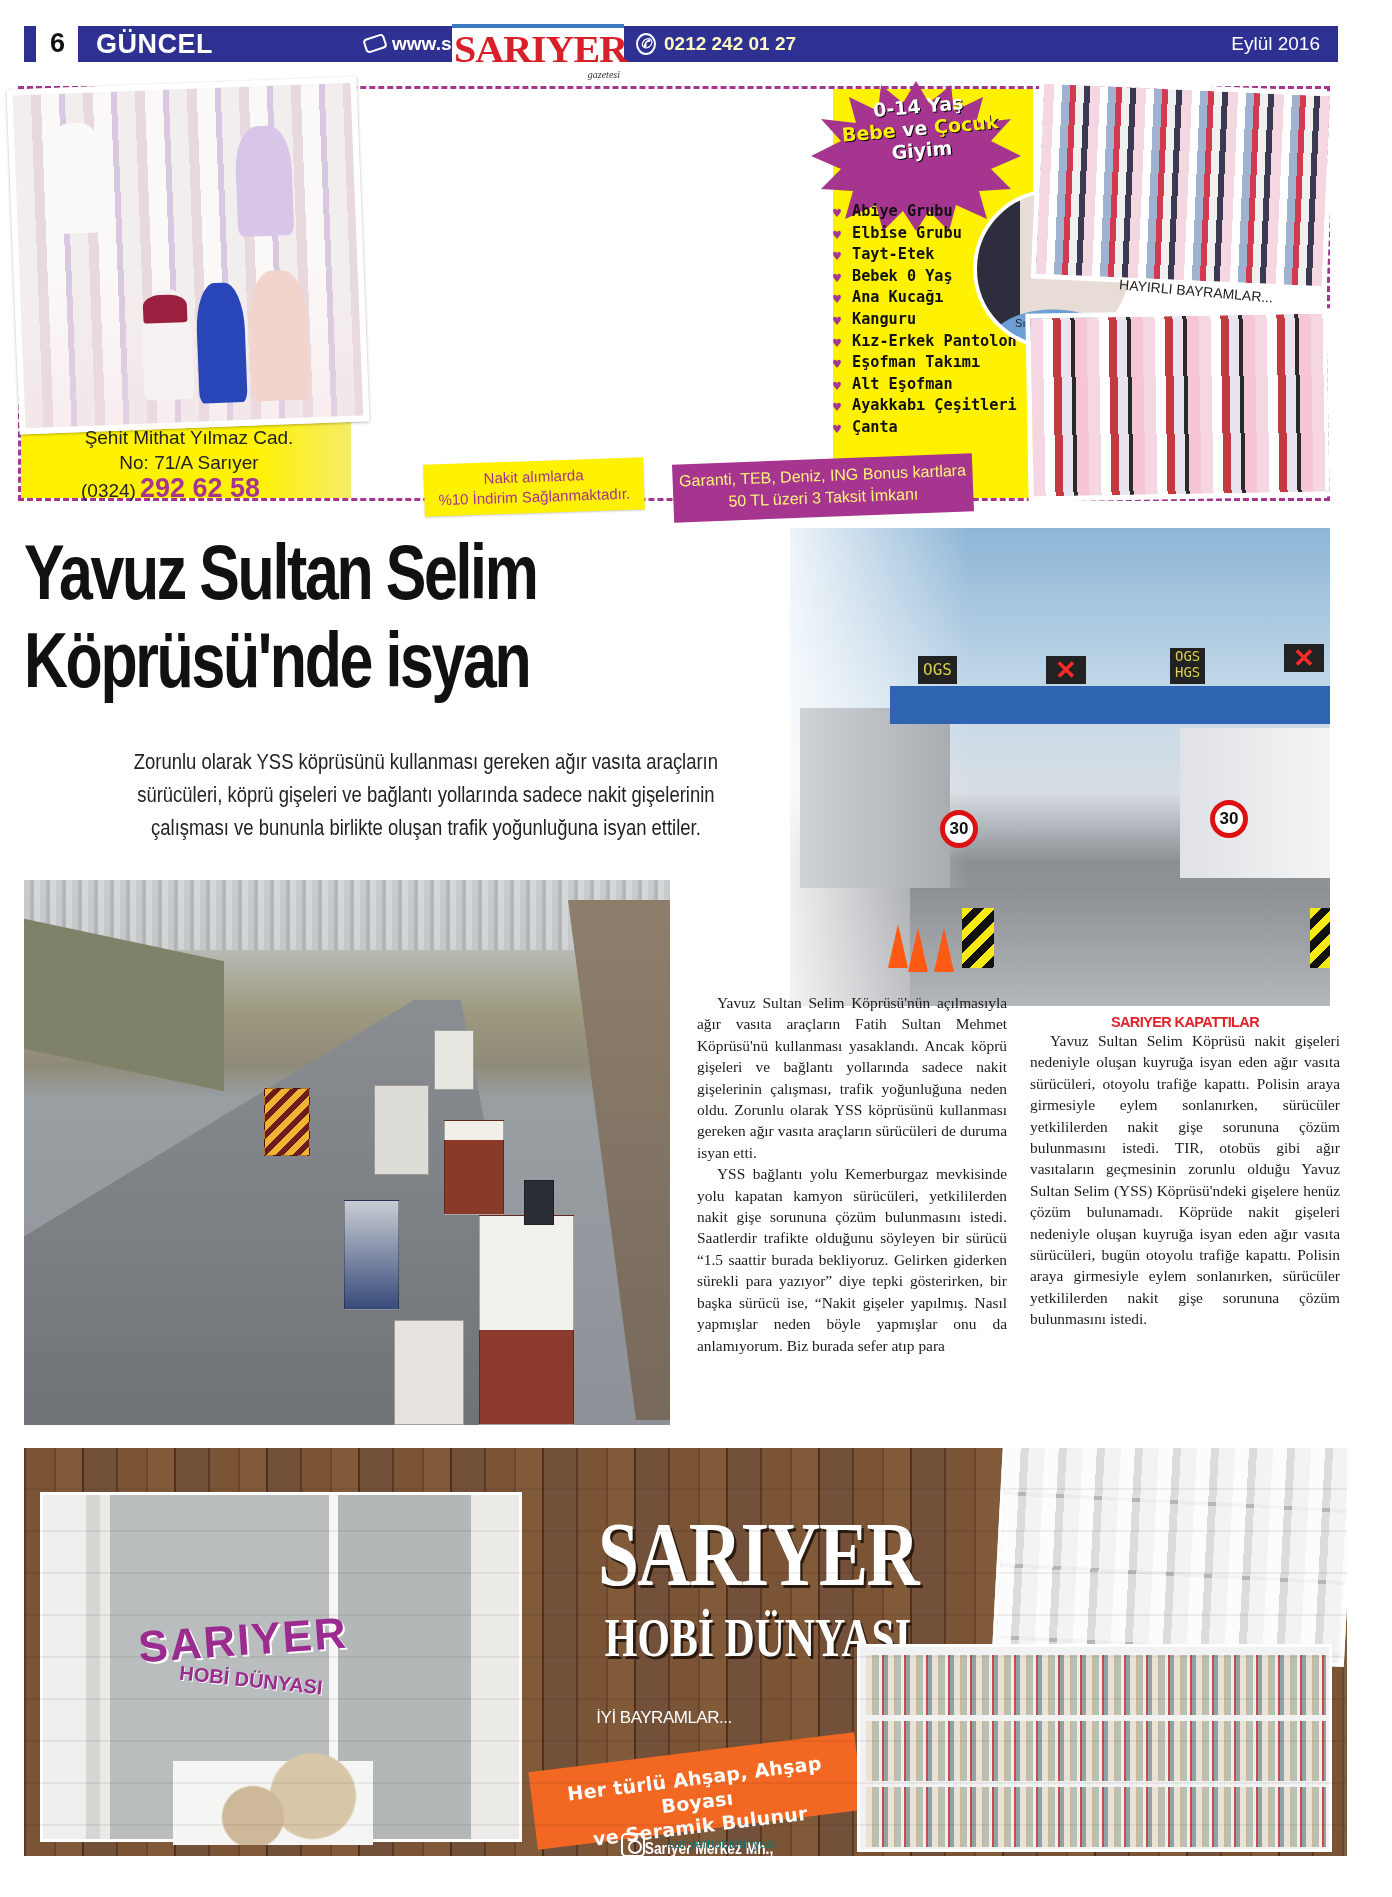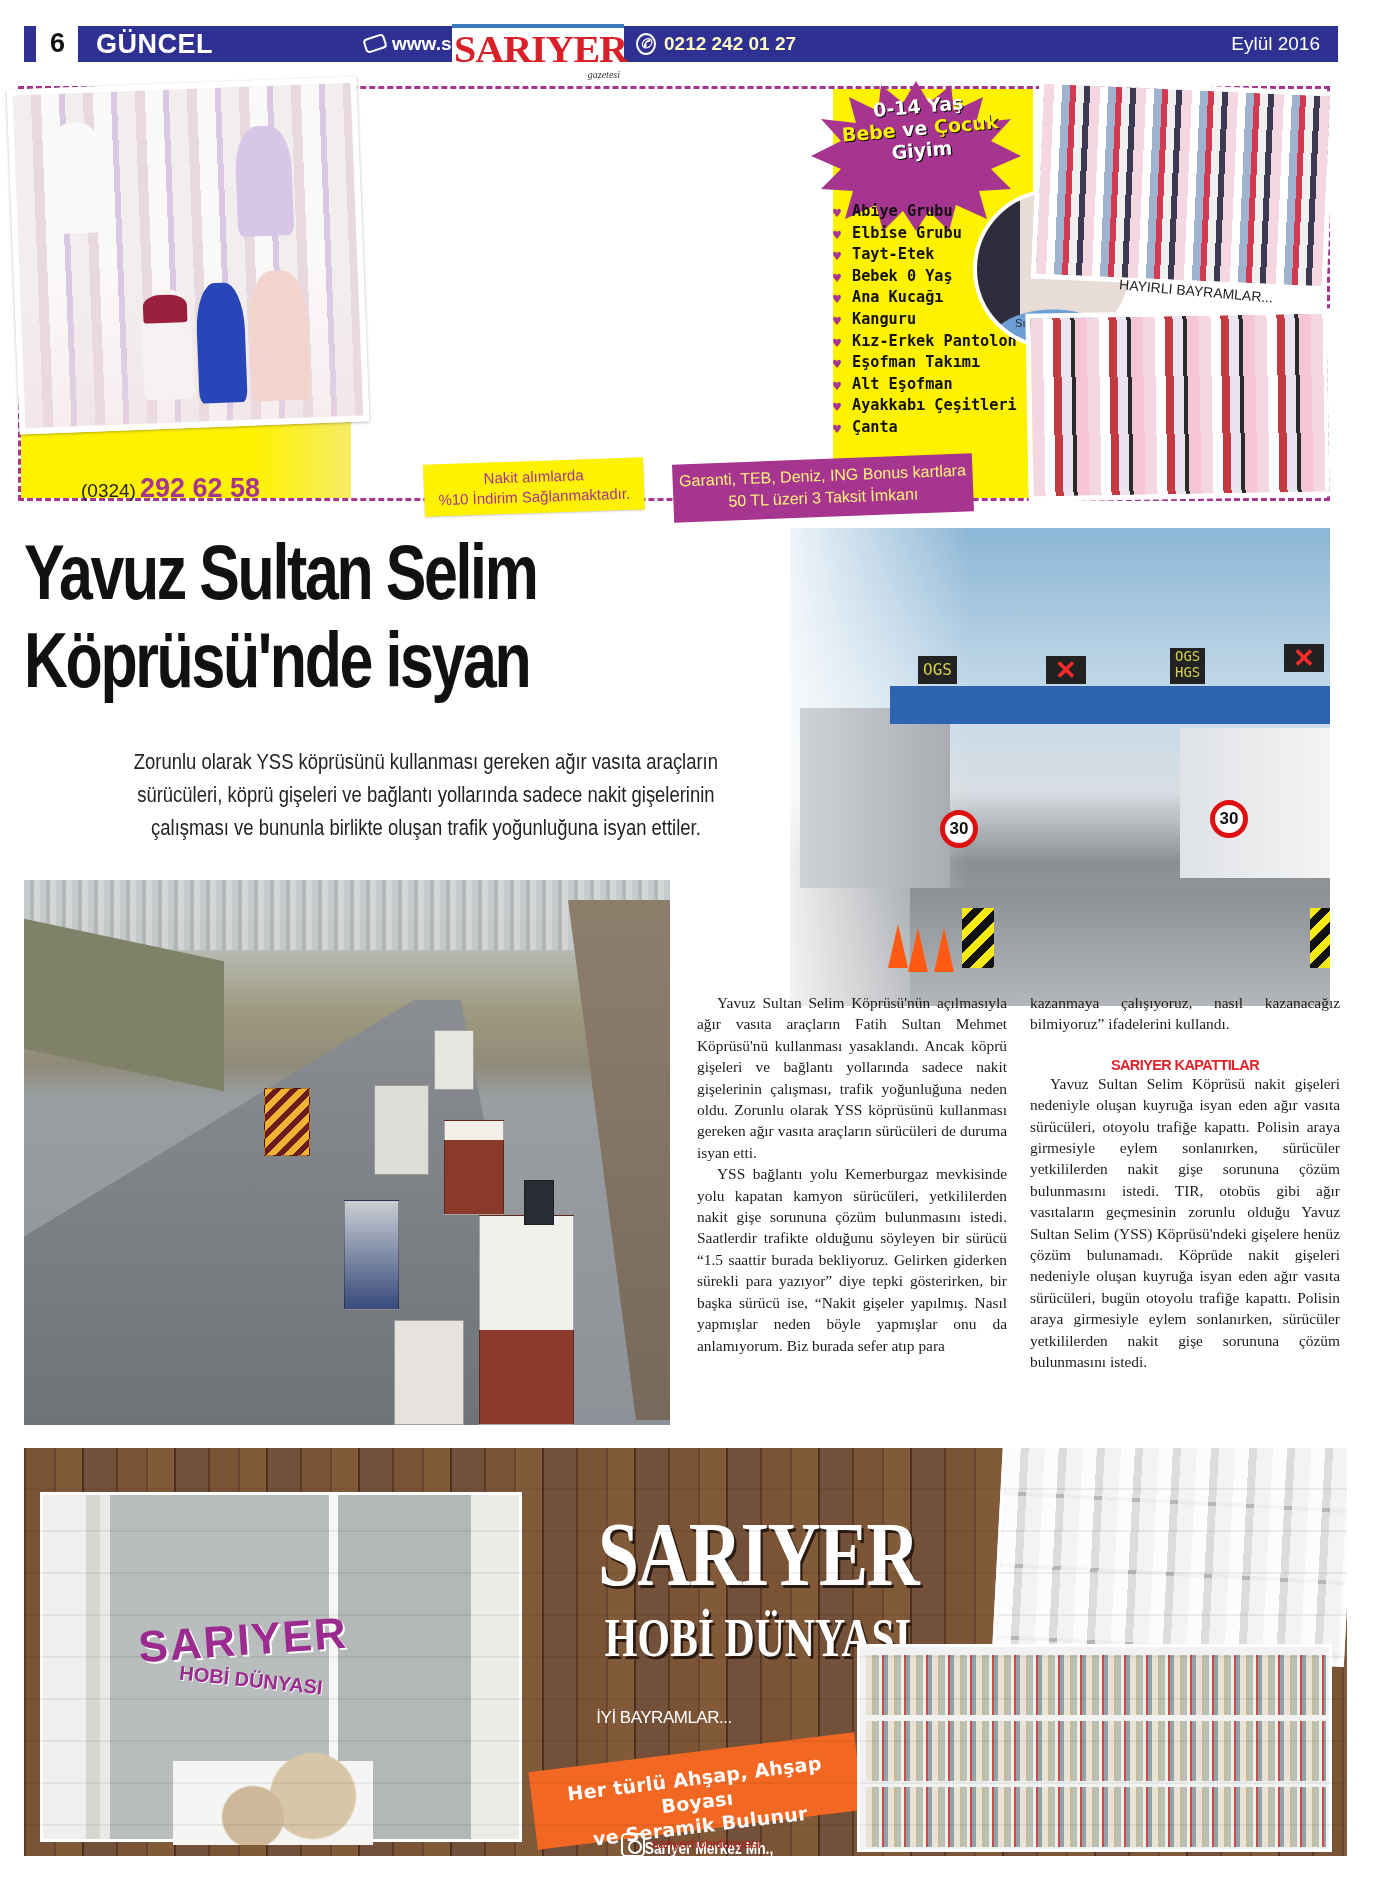--- a/index.html
+++ b/index.html
@@ -119,21 +119,21 @@
   .ad2-addr { position: absolute; left: 520px; top: 391px; width: 330px; text-align: center; font: bold 16px "Liberation Sans", sans-serif; color: #fff; line-height: 20px; transform: scaleX(0.86); }
   .ad2-photo-ceramic { position: absolute; left: 974px; top: -20px; width: 352px; height: 230px; transform: rotate(3deg); border: 4px solid #fff;
     background: repeating-linear-gradient(180deg, #dcdcdc 0 68px, #9c9c9c 68px 72px), #e6e6e6; }
   .ad2-ceramic-figs { position: absolute; inset: 0; background: repeating-linear-gradient(90deg, rgba(255,255,255,0.9) 0 14px, rgba(200,200,200,0.6) 14px 22px, rgba(245,245,245,0.9) 22px 38px); mix-blend-mode: lighten; }
   .ad2-photo-paints { position: absolute; left: 833px; top: 196px; width: 475px; height: 208px; border: 3px solid #fff; background: #f2f2f2; }
   .ad2-shelf { position: absolute; left: 6px; width: 460px; height: 60px;
     background: repeating-linear-gradient(90deg, #e8e3d5 0 6px, #c9b89a 6px 8px, #b7c2b4 8px 13px, #f1efe8 13px 16px, #cc4a4a 16px 18px, #8fa3a8 18px 22px); }
 
   .footer-instagram-icon { position: absolute; left: 621px; top: 1833px; width: 24px; height: 24px; border: 2px solid #fff; border-radius: 5px; }
   .footer-instagram-icon::after { content: ""; position: absolute; left: 5px; top: 5px; width: 10px; height: 10px; border: 2px solid #fff; border-radius: 50%; }
-  .footer-instagram-text { position: absolute; left: 652px; top: 1836px; font: 13px "Liberation Sans", sans-serif; color: #b91c1c; }
+  .footer-instagram-text { position: absolute; left: 668px; top: 1836px; font: 13px "Liberation Sans", sans-serif; color: #0f766e; }
 </style>
 </head>
 <body>
 
 <header class="masthead">
   <div class="mh-left">
     <div class="mh-pagenum-block">
       <div class="mh-pagenum-stripe"></div>
       <span class="mh-pagenum">6</span>
     </div>
@@ -155,20 +155,24 @@
 
 <section class="ad1">
   <div class="ad1-yellow-left"></div>
   <div class="ad1-photo1">
     <div class="dress" style="left:120px;top:200px;width:50px;height:110px;background:#f6f2f2;"></div>
     <div class="dress" style="left:122px;top:205px;width:44px;height:28px;background:#9b1f3f;"></div>
     <div class="dress" style="left:175px;top:195px;width:48px;height:120px;background:#2846b8;"></div>
     <div class="dress" style="left:228px;top:185px;width:58px;height:130px;background:#f3d4cc;"></div>
     <div class="dress" style="left:30px;top:30px;width:60px;height:110px;background:#fbfafa;"></div>
     <div class="dress" style="left:220px;top:40px;width:56px;height:110px;background:#d7c6e8;"></div>
+  </div>
+  <div class="ad1-address">
+    <div>Şehit Mithat Yılmaz Cad.</div>
+    <div>No: 71/A Sarıyer</div>
   </div>
   <div class="ad1-tel">
     <span>(0324)</span><b>292 62 58</b>
   </div>
 
 
   <div class="ad1-yellow-mid"></div>
   <svg class="ad1-burst" viewBox="0 0 210 150">
     <polygon fill="#a6358f" points="105,0 118,22 140,4 143,30 172,16 165,42 200,38 180,60 210,75 180,88 200,108 168,110 176,138 145,124 138,150 118,130 105,150 92,130 72,150 65,124 34,138 42,110 10,108 30,88 0,75 30,60 10,38 45,42 38,16 67,30 70,4 92,22"></polygon>
   </svg>
@@ -251,21 +255,20 @@
   <div class="hw-truck" style="left:240px;top:208px;width:46px;height:68px;background:repeating-linear-gradient(135deg,#f2b233 0 6px,#6b1d1d 6px 12px);"></div>
   <div class="hw-truck" style="left:410px;top:150px;width:40px;height:60px;background:#e8e6e1;"></div>
   <div class="hw-truck" style="left:500px;top:300px;width:30px;height:45px;background:#2a2d33;"></div>
 </div>
 
 <article class="col col1">
   <p>Yavuz Sultan Selim Köprüsü'nün açılmasıyla ağır vasıta araçların Fatih Sultan Mehmet Köprüsü'nü kullanması yasaklandı. Ancak köprü gişeleri ve bağlantı yollarında sadece nakit gişelerinin çalışması, trafik yoğunluğuna neden oldu. Zorunlu olarak YSS köprüsünü kullanması gereken ağır vasıta araçların sürücüleri de duruma isyan etti.</p>
   <p>YSS bağlantı yolu Kemerburgaz mevkisinde yolu kapatan kamyon sürücüleri, yetkililerden nakit gişe sorununa çözüm bulunmasını istedi. Saatlerdir trafikte olduğunu söyleyen bir sürücü “1.5 saattir burada bekliyoruz. Gelirken giderken sürekli para yazıyor” diye tepki gösterirken, bir başka sürücü ise, “Nakit gişeler yapılmış. Nasıl yapmışlar neden böyle yapmışlar onu da anlamıyorum. Biz burada sefer atıp para</p>
 </article>
 <article class="col col2">
-  <p style="text-indent:0;">kazanmaya çalışıyoruz, nasıl kazanacağız bilmiyoruz” ifadelerini kullandı.</p>
   <h3 class="subhead">SARIYER KAPATTILAR</h3>
   <p>Yavuz Sultan Selim Köprüsü nakit gişeleri nedeniyle oluşan kuyruğa isyan eden ağır vasıta sürücüleri, otoyolu trafiğe kapattı. Polisin araya girmesiyle eylem sonlanırken, sürücüler yetkililerden nakit gişe sorununa çözüm bulunmasını istedi. TIR, otobüs gibi ağır vasıtaların geçmesinin zorunlu olduğu Yavuz Sultan Selim (YSS) Köprüsü'ndeki gişelere henüz çözüm bulunamadı. Köprüde nakit gişeleri nedeniyle oluşan kuyruğa isyan eden ağır vasıta sürücüleri, bugün otoyolu trafiğe kapattı. Polisin araya girmesiyle eylem sonlanırken, sürücüler yetkililerden nakit gişe sorununa çözüm bulunmasını istedi.</p>
 </article>
 
 <section class="ad2">
   <div class="ad2-photo-shop">
     <div class="ad2-shop-arc-top">SARIYER</div>
     <div class="ad2-shop-arc-sub">HOBİ DÜNYASI</div>
     <div class="ad2-shop-items"></div>
   </div>

